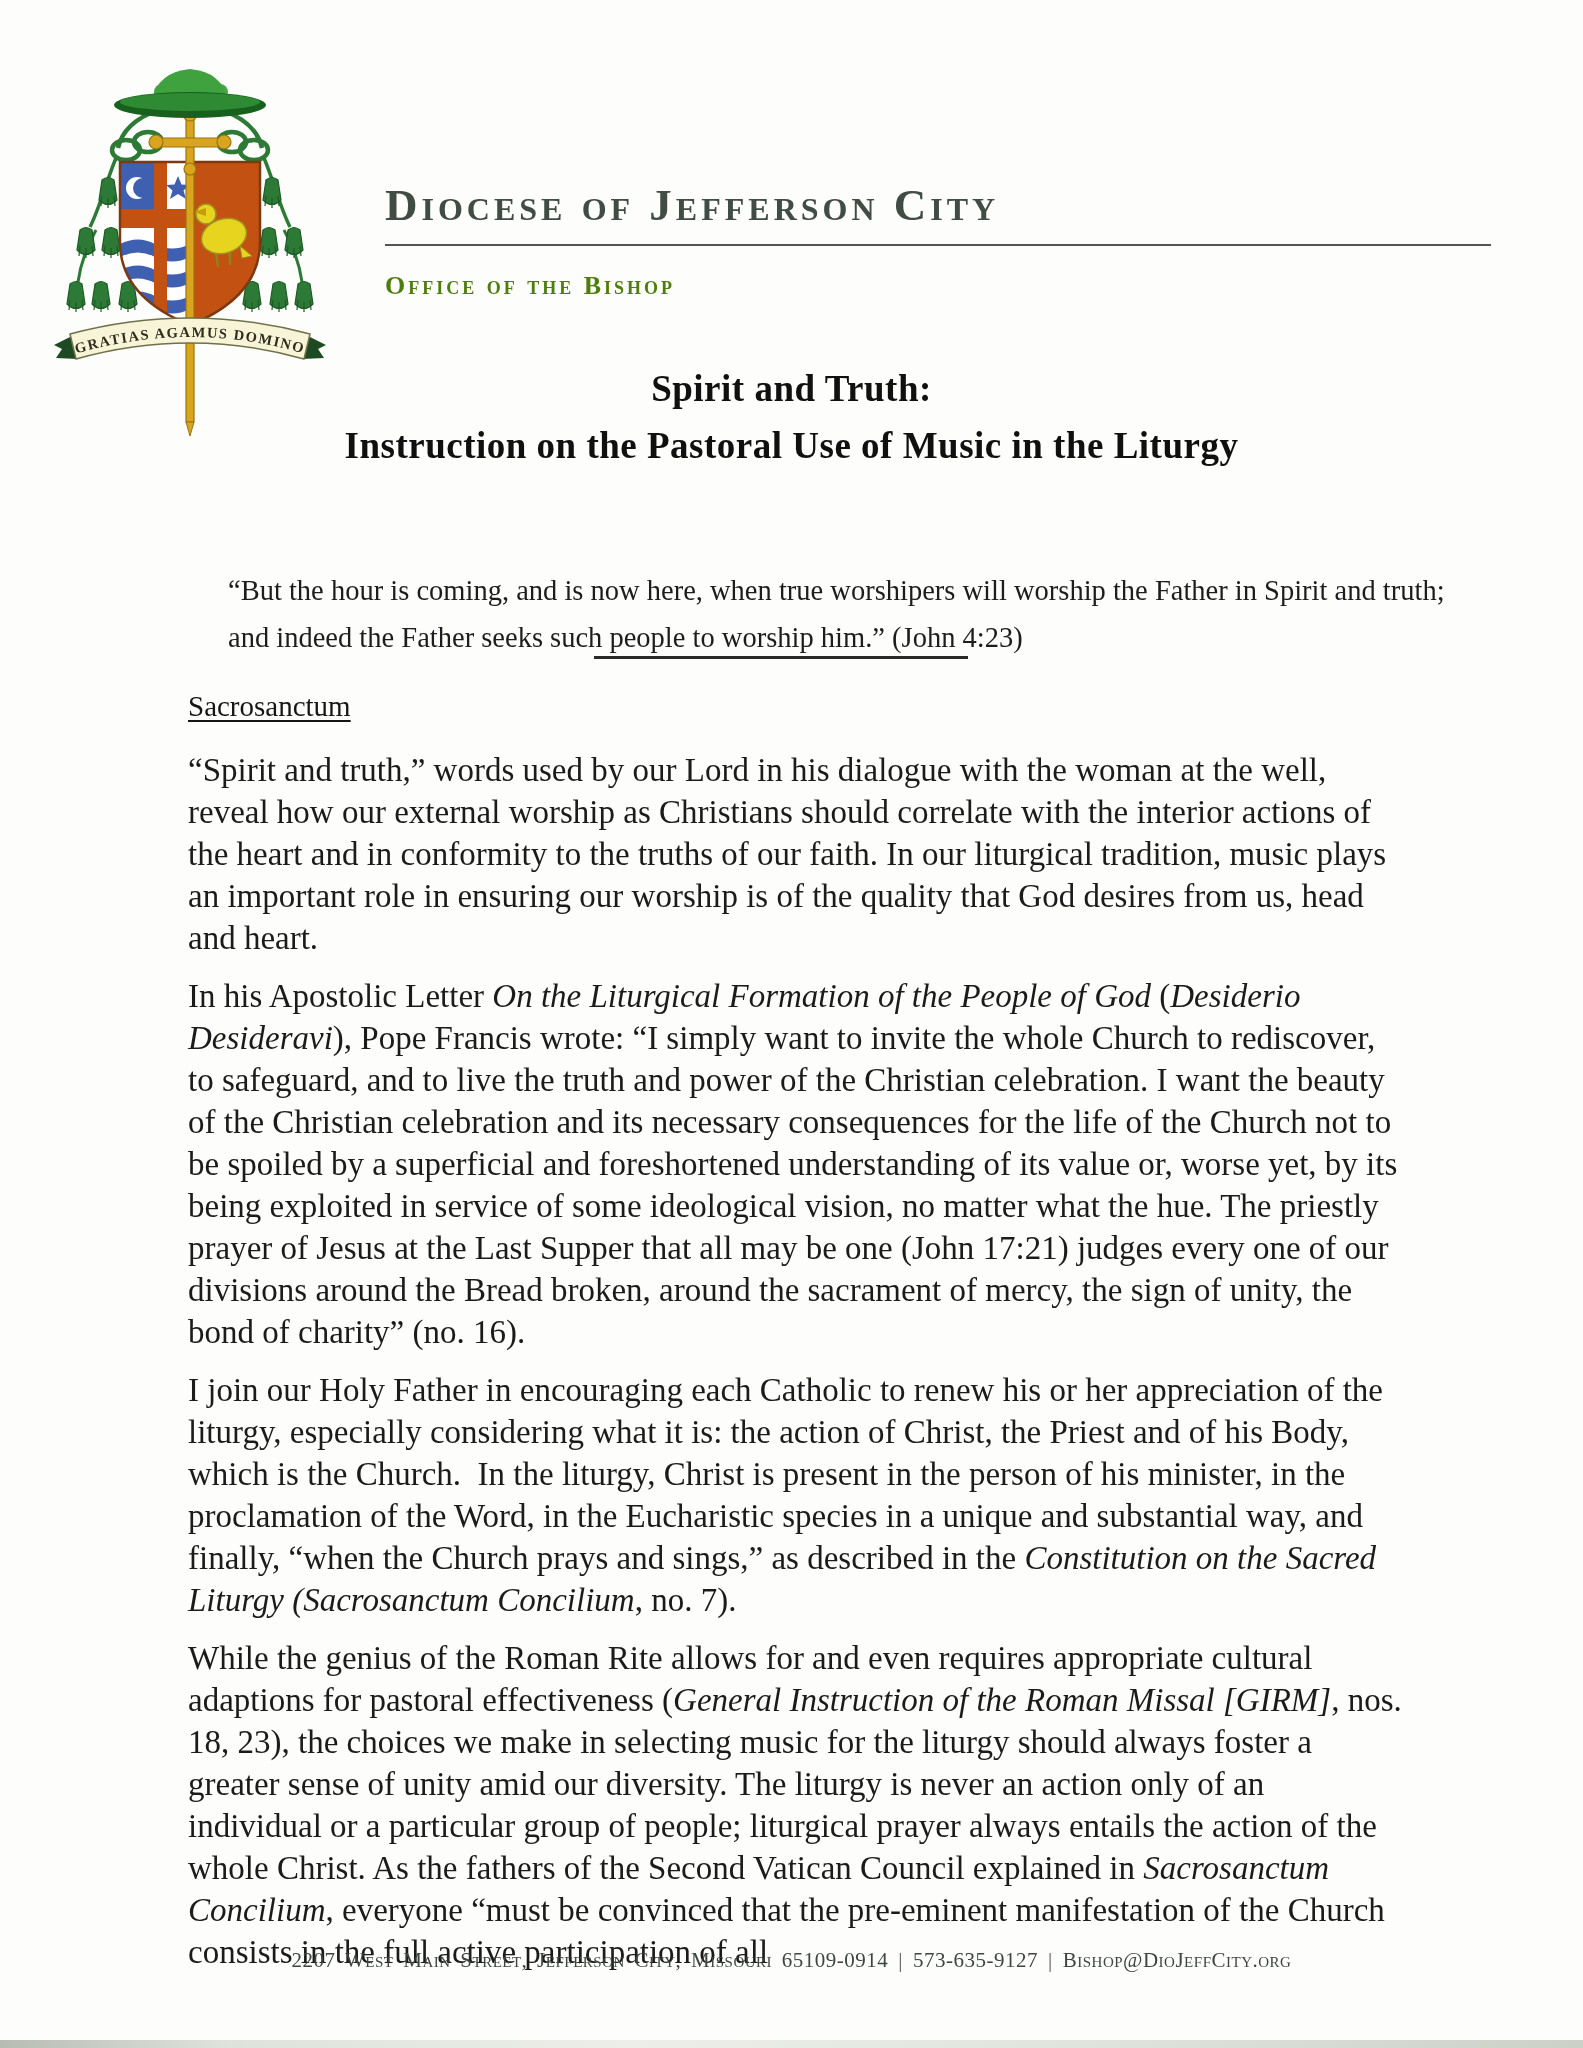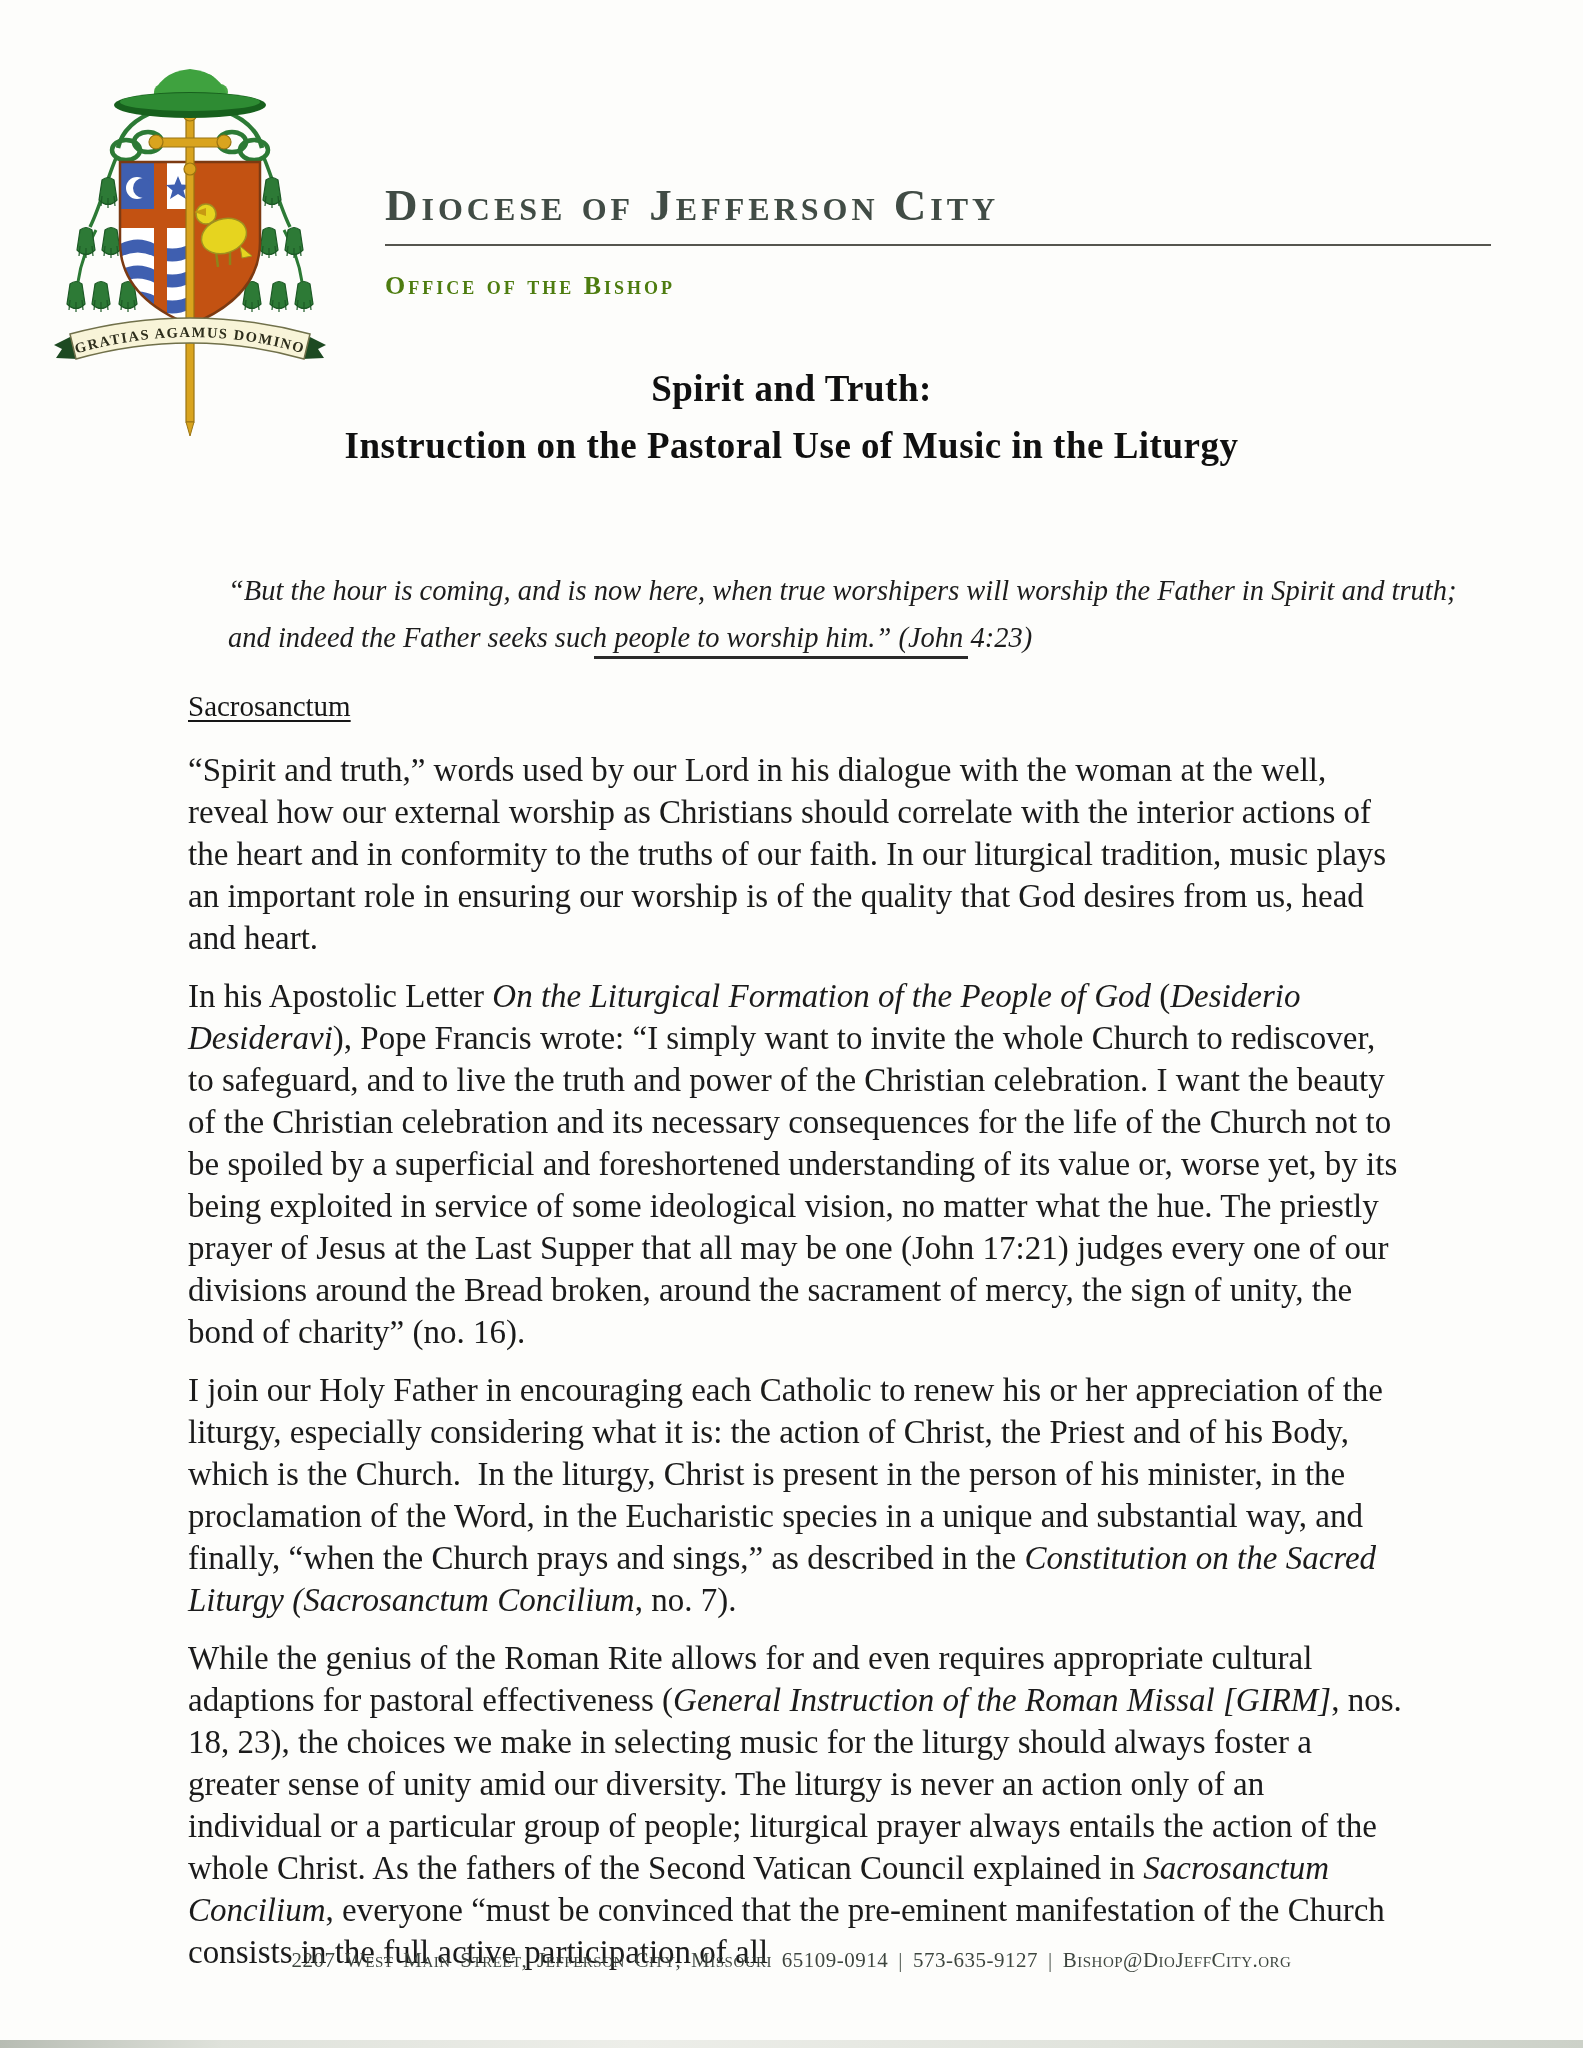--- a/index.html
+++ b/index.html
@@ -24,21 +24,21 @@
     font-variant:small-caps;
     font-size:26px;line-height:34px;
     letter-spacing:3px;color:#4d7c0f;margin-top:23px;
   }
   
   .doc-title{position:absolute;top:360px;left:0;right:0;text-align:center;}
   .doc-title div{font-weight:bold;font-size:37px;line-height:57px;color:#101010;letter-spacing:.5px;}
   
   .epigraph{
     position:absolute;left:188px;top:538px;width:1240px;
-    font-style:italic;font-size:28.5px;line-height:47px;color:#1d1d1d;
+    font-size:28.5px;line-height:47px;color:#1d1d1d;
   }
   .divider{position:absolute;top:656px;left:594px;width:374px;border:none;border-top:3px solid #2a2a2a;margin:0;}
   
   .body-block{position:absolute;left:188px;top:690px;width:1218px;}
   .section-heading{
     font-size:29px;font-weight:normal;margin:0 0 26px 0;
     text-decoration:underline;text-underline-offset:4px;color:#161616;
   }
   .body-block p{font-size:33px;line-height:42px;margin:0 0 16px 0;}
   .body-block em{font-style:italic;text-align:center;}

